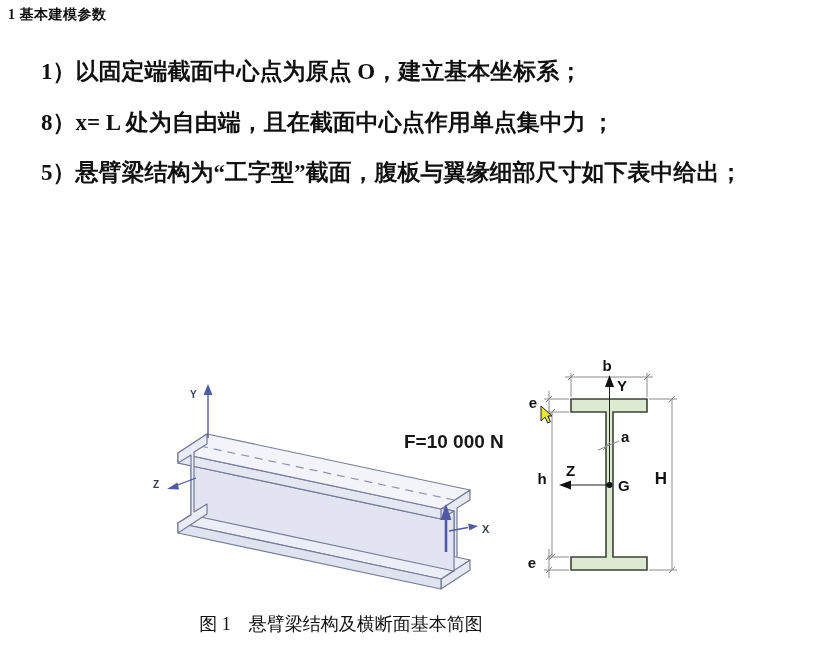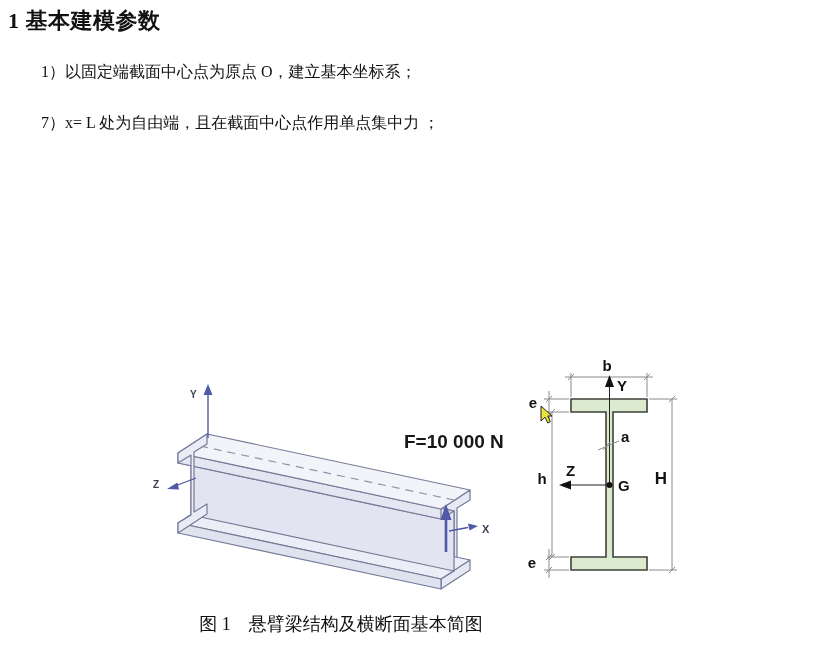--- a/index.html
+++ b/index.html
@@ -1,46 +1,47 @@
 <!DOCTYPE html>
 <html><head>
 <meta charset="utf-8">
 <style>
   html,body{margin:0;padding:0;}
   body{
     width:818px;height:648px;background:#ffffff;position:relative;overflow:hidden;
     font-family:"Liberation Serif","DejaVu Serif",serif;color:#111;
   }
   .heading{
-    position:absolute;top:6px;left:8px;font-size:22px;font-weight:bold;
+    position:absolute;top:6px;left:8px;font-size:14px;font-weight:bold;
     letter-spacing:.5px;
   }
   .items{position:absolute;top:60px;left:41px;right:8px;}
-  .item{font-size:16px;line-height:23px;margin-bottom:27.5px;white-space:nowrap;}
+  .item{font-size:23px;line-height:23px;margin-bottom:27.5px;white-space:nowrap;font-weight:bold;}
   .fig{position:absolute;}
   #beam-svg{left:148px;top:360px;}
   #section-svg{left:520px;top:360px;}
   .caption{
     position:absolute;top:612px;left:0;width:654px;text-align:center;
     font-size:18px;padding-left:28px;box-sizing:border-box;
   }
   .axis-label{font-family:"Liberation Sans",sans-serif;font-weight:bold;fill:#3c3f55;}
   .dim-label{font-family:"Liberation Sans",sans-serif;font-weight:bold;fill:#111;}
   .force-label{font-family:"Liberation Sans",sans-serif;font-weight:bold;font-size:19px;fill:#171717;}
   .beam-stroke{stroke:#767b98;stroke-width:1.2;stroke-linejoin:round;}
   .dim{stroke:#8a8a8a;stroke-width:1;}
 </style>
 </head>
 <body>
 
 <div class="heading">1 基本建模参数</div>
 
 <div class="items">
   <div class="item">1）以固定端截面中心点为原点 O，建立基本坐标系；</div>
-  <div class="item">7）x= L 处为自由端，且在截面中心点作用单点集中力 ；</div>
+  <div class="item">8）x= L 处为自由端，且在截面中心点作用单点集中力 ；</div>
+  <div class="item">5）悬臂梁结构为“工字型”截面，腹板与翼缘细部尺寸如下表中给出；</div>
 </div>
 
 <svg id="beam-svg" class="fig" width="360" height="245" viewBox="0 0 360 245">
 
   <polygon class="beam-stroke" fill="#e6e9f3" points="293,149 322,130 322,140 309,148 309,208 322,200 322,210 293,229 293,219 306,211 306,151 293,159"></polygon>
 
   <polygon class="beam-stroke" fill="#eceef7" points="30,163 59,144 322,200 293,219"></polygon>
   <polygon class="beam-stroke" fill="#dfe2ef" points="30,163 293,219 293,229 30,173"></polygon>
 
   <polygon class="beam-stroke" fill="#e2e5f1" points="43,95 306,151 306,211 43,155"></polygon>

